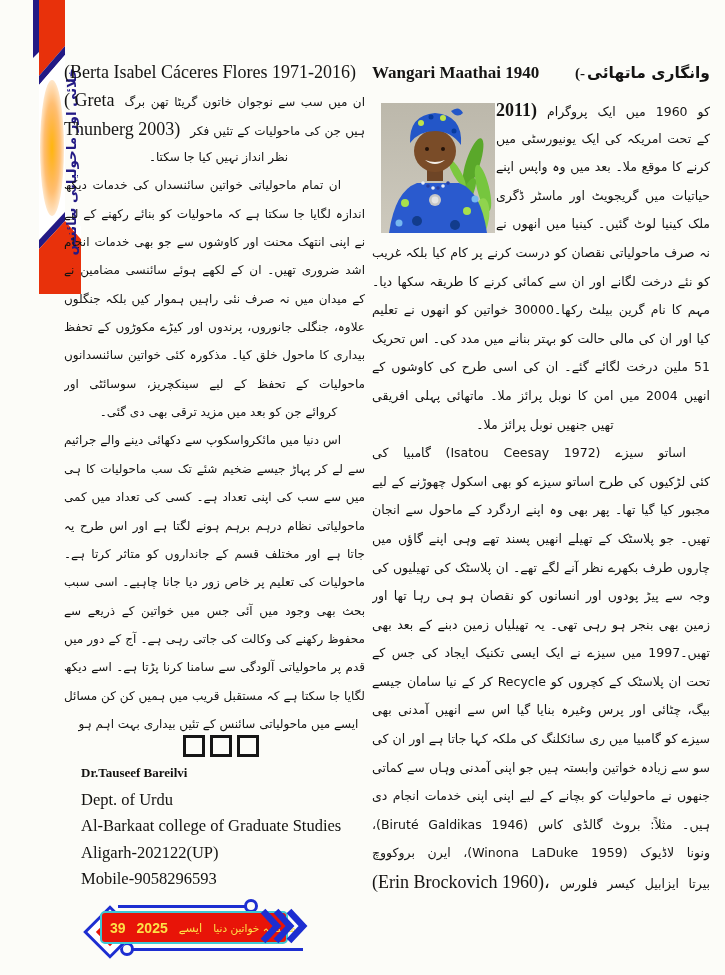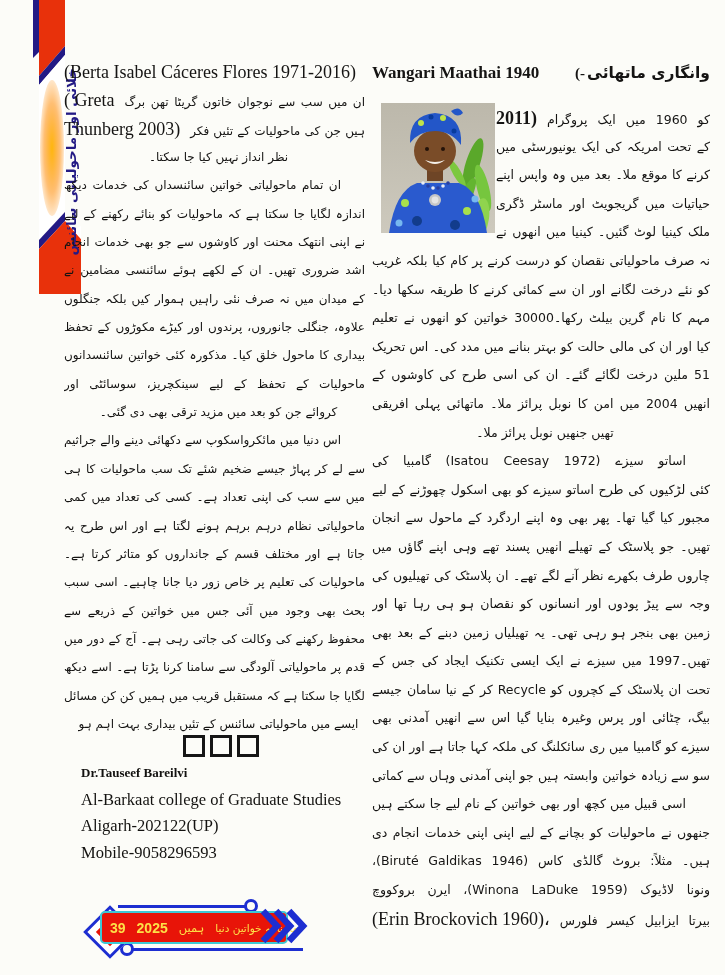--- a/index.html
+++ b/index.html
@@ -18,21 +18,21 @@
   .col-right .line{height:28.6px;line-height:28.6px;font-size:12.5px;}
   .line.ur{direction:rtl;text-align:justify;text-align-last:justify;}
   .line.short{text-align:center;text-align-last:auto;margin-left:8px;}
   .line.indent{padding-right:24px;}
   .line.bp{margin-left:124px;}
   .line.mixed{display:flex;gap:10px;align-items:baseline;}
   .lat{font-family:Liberation Serif, serif;font-size:18px;white-space:nowrap;direction:ltr;}
   .lat.b{font-weight:bold;}
   .urj{flex:1;direction:rtl;text-align:justify;text-align-last:justify;}
   
-  .heading{display:flex;align-items:flex-end;height:30px;line-height:30px;overflow:hidden;margin-bottom:16px;}
+  .heading{display:flex;align-items:flex-end;height:30px;line-height:30px;overflow:hidden;margin-bottom:8px;}
   .heading .hlat{font-family:"Liberation Serif",serif;font-weight:bold;font-size:17px;direction:ltr;}
   .heading .hspace{flex:1;}
   .heading .hparen{font-family:"Liberation Serif",serif;font-weight:bold;font-size:15px;margin-right:2px;}
   .heading .hurdu{font-weight:bold;font-size:15.5px;direction:rtl;}
   
   .photo{position:absolute;left:381px;top:103px;width:114px;height:130px;}
   
   .end-marker{position:absolute;left:183px;top:735px;display:flex;gap:5px;}
   .end-marker .sq{width:16px;height:16px;border:3px solid #161616;background:#fcfcf8;}
   
@@ -146,21 +146,20 @@
         <div dir="rtl" class="line ur">مجبور کیا گیا تھا۔ پھر بھی وہ اپنے اردگرد کے ماحول سے انجان نہیں</div>
         <div dir="rtl" class="line ur">تھیں۔ جو پلاسٹک کے تھیلے انھیں پسند تھے وہی اپنے گاؤں میں بھی</div>
         <div dir="rtl" class="line ur">چاروں طرف بکھرے نظر آنے لگے تھے۔ ان پلاسٹک کی تھیلیوں کی</div>
         <div dir="rtl" class="line ur">وجہ سے پیڑ پودوں اور انسانوں کو نقصان ہو ہی رہا تھا اور ساتھ ہی</div>
         <div dir="rtl" class="line ur">زمین بھی بنجر ہو رہی تھی۔ یہ تھیلیاں زمین دبنے کے بعد بھی گلتی نہیں</div>
         <div dir="rtl" class="line ur">تھیں۔1997 میں سیزے نے ایک ایسی تکنیک ایجاد کی جس کے</div>
         <div dir="rtl" class="line ur">تحت ان پلاسٹک کے کچروں کو Recycle کر کے نیا سامان جیسے</div>
         <div dir="rtl" class="line ur">بیگ، چٹائی اور پرس وغیرہ بنایا گیا اس سے انھیں آمدنی بھی ہوئی۔ آج</div>
         <div dir="rtl" class="line ur">سیزے کو گامبیا میں ری سائکلنگ کی ملکہ کہا جاتا ہے اور ان کی تنظیم سے</div>
         <div dir="rtl" class="line ur">سو سے زیادہ خواتین وابستہ ہیں جو اپنی آمدنی وہاں سے کماتی ہیں۔</div>
-        <div dir="rtl" class="line ur indent">اسی قبیل میں کچھ اور بھی خواتین کے نام لیے جا سکتے ہیں</div>
         <div dir="rtl" class="line ur">جنھوں نے ماحولیات کو بچانے کے لیے اپنی اپنی خدمات انجام دی</div>
         <div dir="rtl" class="line ur">ہیں۔ مثلاً: بروٹ گالڈی کاس (Biruté Galdikas 1946)،</div>
         <div dir="rtl" class="line ur">ونونا لاڈیوک (Winona LaDuke 1959)، ایرن بروکووچ</div>
         <div class="line mixed">
           <span class="lat">(Erin Brockovich 1960)،</span>
           <span class="urj" dir="rtl">بیرتا ایزابیل کیسر فلورس</span>
         </div>
       </div>
   </div>
 
@@ -212,37 +211,38 @@
   </svg>
 
   <div class="end-marker" title="">
     <span class="sq"></span>
     <span class="sq"></span>
     <span class="sq"></span>
   </div>
 
   <div class="author">
     <div class="a-name">Dr.Tauseef Bareilvi</div>
+    <div>Dept. of Urdu</div>
     <div>Al-Barkaat college of Graduate Studies</div>
     <div>Aligarh-202122(UP)</div>
     <div>Mobile-9058296593</div>
   </div>
 
   <div class="footer">
     <div class="f-line" style="left:46px;top:8px;width:127px;"></div>
     <div class="f-ring" style="left:172px;top:2px;"></div>
     <div class="f-line" style="left:55px;top:51px;width:176px;"></div>
     <div class="f-ring" style="left:48px;top:45px;"></div>
     <div class="f-diamond">
         <span class="di"></span>
       </div>
     <div class="f-band">
       <span class="f-num">39</span>
       <span class="f-num">2025</span>
-      <span class="f-month">ہمیں</span>
+      <span class="f-month">ایسے</span>
       <span class="f-mag">ماہنامہ خواتین دنیا</span>
     </div>
     <svg class="f-chev" width="50" height="38" viewBox="0 0 50 38">
       <polyline points="3,4 17,19 3,34" fill="none" stroke="#1d2ed1" stroke-width="6.5"></polyline>
       <polyline points="16,4 30,19 16,34" fill="none" stroke="#1d2ed1" stroke-width="6.5"></polyline>
       <polyline points="29,4 43,19 29,34" fill="none" stroke="#1d2ed1" stroke-width="6.5"></polyline>
     </svg>
   </div>
 
 </div>

